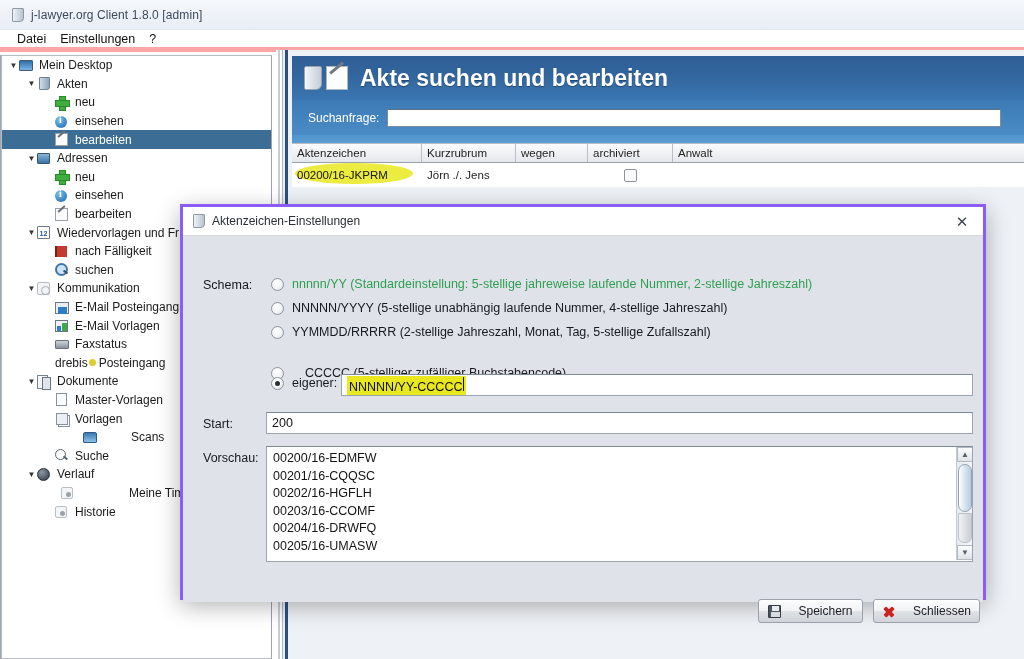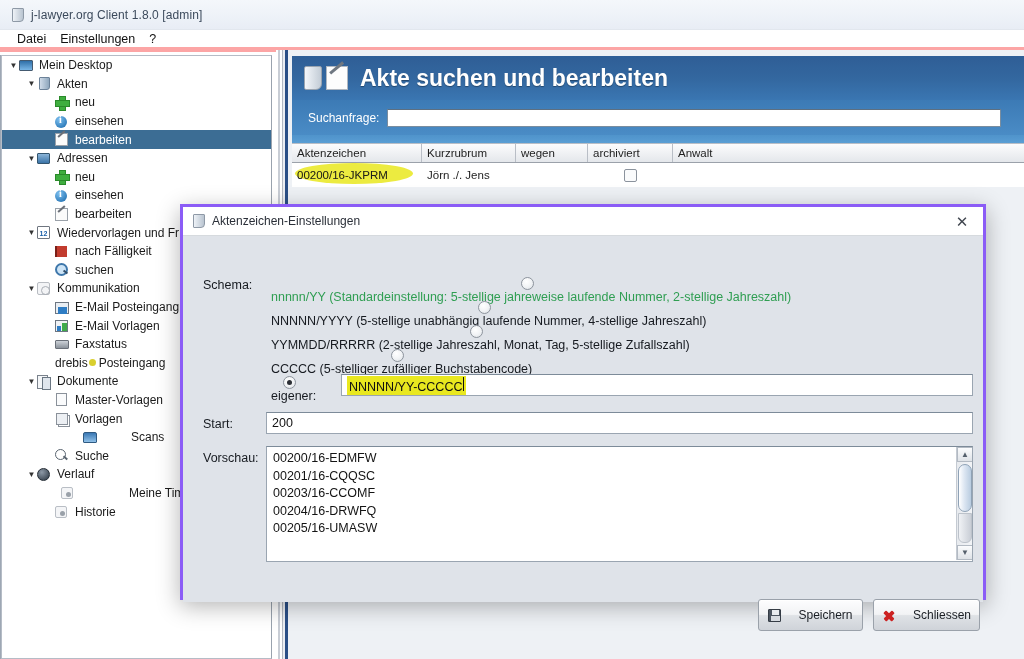--- a/index.html
+++ b/index.html
@@ -185,21 +185,21 @@
     display:flex; align-items:center; justify-content:center;
     font-size:15px; color:#40464f; cursor:pointer;
   }
   .dlg-body { position:relative; height:366px; background:#dfe3e9; }
 
   .lbl-col {
     position:absolute; font-size:12.5px; color:#161a20;
   }
   .radio-line {
     position:absolute; display:flex; align-items:center; font-size:12.5px;
-    color:#161a20; white-space:nowrap;flex-direction:column;
+    color:#161a20; white-space:nowrap;
   }
   .radio {
     width:13px;height:13px;border-radius:50%;
     background: radial-gradient(circle at 40% 33%, #ffffff 0%, #f2f4f6 50%, #dbdfe4 100%);
     border:1px solid #8d949d; flex:0 0 auto; margin-right:8px; position:relative;
   }
   .radio.on:after{
     content:""; position:absolute; left:3px; top:3px; width:5px;height:5px;
     border-radius:50%; background:#2b2f35;
   }
@@ -241,21 +241,21 @@
     background:linear-gradient(to right,#ffffff,#dce6f2 45%,#b9cce0);
     border:1px solid #8fa2b6;
   }
   .pv-track-low {
     position:absolute; left:1px; top:66px; width:14px; height:30px;
     background:linear-gradient(to right,#f0f2f5,#c9ced6);
     border:1px solid #bcc2ca; border-radius:0 0 6px 6px;
   }
 
   .dlg-btn {
-    position:absolute; height:32px;
+    position:absolute; height:24px;
     background:linear-gradient(to bottom,#fdfdfe 0%,#f2f3f5 48%,#dfe2e6 52%,#cfd3d9 100%);
     border:1px solid #9aa1aa; border-radius:3px;
     display:flex; align-items:center; justify-content:center; gap:17px;
     font-size:12px; color:#1a1e24; cursor:pointer;
     box-shadow: inset 0 1px 0 #ffffff;
   }
   .ic-save { width:13px;height:13px;background:#4c5560;border:1px solid #353c45;border-radius:1px;position:relative;flex:0 0 auto;}
   .ic-save:before{content:"";position:absolute;left:3px;top:0;width:7px;height:5px;background:#e9ecef;}
   .ic-save:after{content:"";position:absolute;left:2px;bottom:0;width:9px;height:5px;background:#d7dbe0;}
   .ic-redx { width:14px;height:14px;position:relative;flex:0 0 auto; }
@@ -525,21 +525,21 @@
         <span class="opt-green">nnnnn/YY (Standardeinstellung: 5-stellige jahreweise laufende Nummer, 2-stellige Jahreszahl)</span>
       </div>
       <div class="radio-line" style="left:88px; top:65px;">
         <span class="radio"></span>
         <span>NNNNN/YYYY (5-stellige unabhängig laufende Nummer, 4-stellige Jahreszahl)</span>
       </div>
       <div class="radio-line" style="left:88px; top:89px;">
         <span class="radio"></span>
         <span>YYMMDD/RRRRR (2-stellige Jahreszahl, Monat, Tag, 5-stellige Zufallszahl)</span>
       </div>
-      <div class="radio-line" style="left:88px; top:113px;">
+      <div class="radio-line" style="left:88px; top:130px;gap:13px;">
         <span class="radio"></span>
         <span>CCCCC (5-stelliger zufälliger Buchstabencode)</span>
       </div>
       <div class="radio-line" style="left:88px; top:140px;">
         <span class="radio on"></span>
         <span>eigener:</span>
       </div>
 
       <div class="dlg-input" style="left:158px; top:138px; width:632px; height:22px;">
         <span style="background:#e9e81f; padding:1px 2px;">
@@ -551,20 +551,21 @@
       <div class="dlg-input" style="left:83px; top:176px; width:707px; height:22px;">
         <span>200</span>
       </div>
 
       <div class="lbl-col" style="left:20px; top:215px;">Vorschau:</div>
 
       <div class="preview-box" style="left:83px; top:210px; width:707px; height:116px;">
         <ul class="preview-list" id="preview-host" style="margin:0;padding:3px 0 0 6px">
             <li>00200/16-EDMFW</li>
             <li>00201/16-CQQSC</li>
+            <li>00202/16-HGFLH</li>
             <li>00203/16-CCOMF</li>
             <li>00204/16-DRWFQ</li>
             <li>00205/16-UMASW</li>
           </ul>
         <div class="pv-scroll">
           <div class="pv-arrow">▲</div>
           <div class="pv-thumb"></div>
           <div class="pv-track-low"></div>
           <div class="pv-arrow" style="position:absolute;bottom:0;left:0">▼</div>
         </div>

